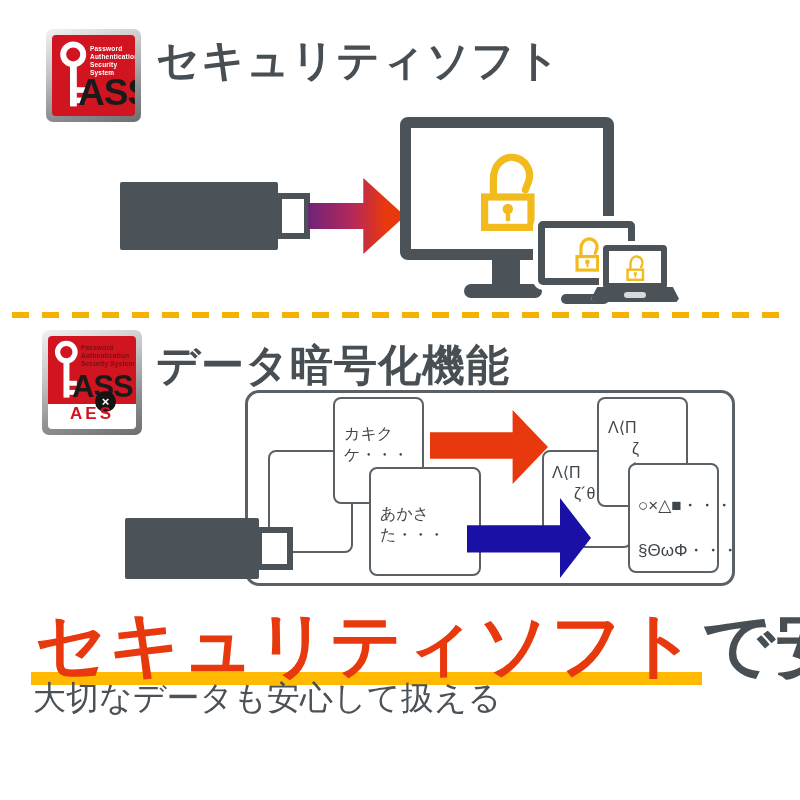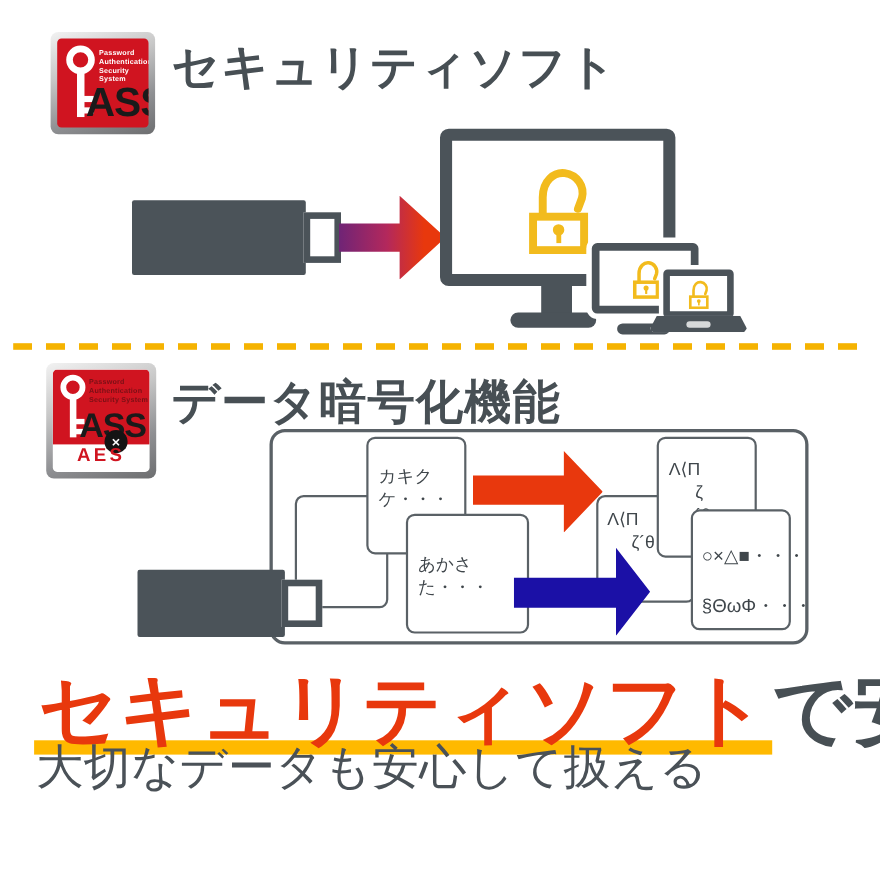--- a/index.html
+++ b/index.html
@@ -24,21 +24,21 @@
   
   .screen-frame { background:#fff; border:11px solid #4b5359; border-radius:8px; display:flex; align-items:center; justify-content:center; }
 
   
   .card { background:#fff; border:2px solid #5a6166; border-radius:8px; font-size:16px; color:#3f464b; line-height:21px; }
   .card .pad { padding:8px; }
 
   
   .hl-red { color:#e8380d; background:linear-gradient(#ffb900,#ffb900) left bottom/100% 13px no-repeat; padding:0 4px 1px 4px; margin-left:-4px; }
   .footer-head { font-size:71px; font-weight:700; letter-spacing:1px; white-space:nowrap; color:#474f54; }
-  .footer-body { font-size:43px; font-weight:400; color:#4a5157; line-height:52px; white-space:nowrap; }
+  .footer-body { font-size:33px; font-weight:400; color:#4a5157; line-height:52px; white-space:nowrap; }
 </style>
 </head>
 <body>
 
 <svg width="0" height="0" style="position:absolute">
   <defs>
     <g id="padlock">
       <path d="M28 62 V40 C28 21 41 11 53 12.5 C67 14.5 76 27 72.5 41 L68 53" fill="none" stroke="#f2bb1d" stroke-width="9" stroke-linecap="round"></path>
       <rect x="17" y="62" width="58" height="38" fill="#fff" stroke="#f2bb1d" stroke-width="9"></rect>
       <circle cx="46" cy="77" r="6.5" fill="#f2bb1d"></circle>

